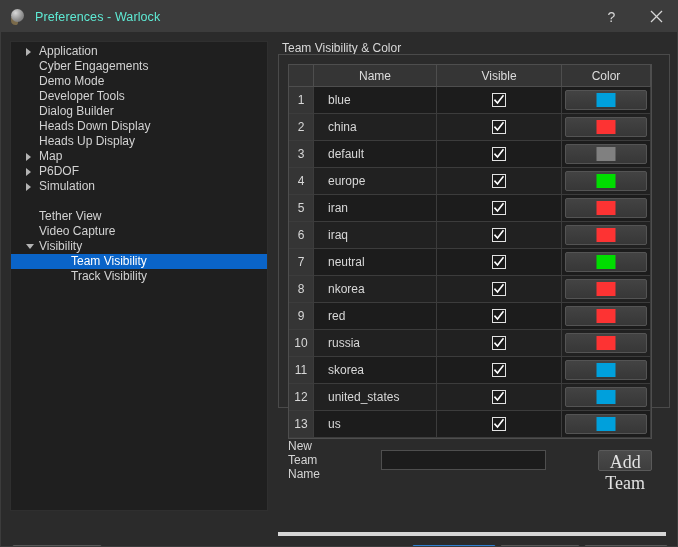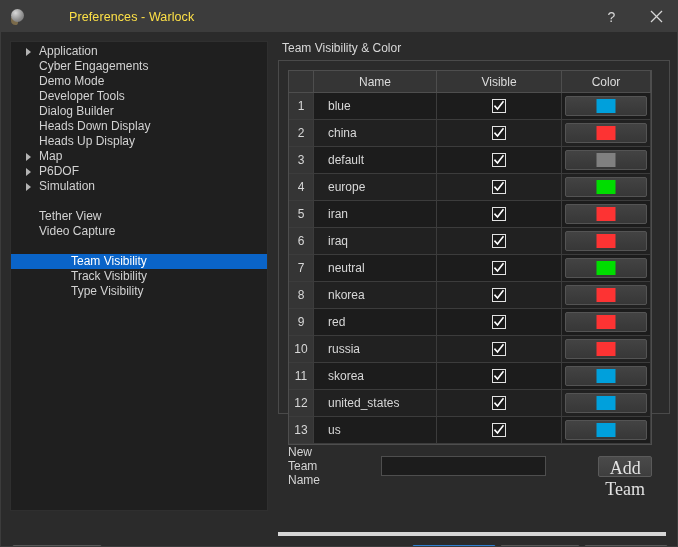--- a/index.html
+++ b/index.html
@@ -45,24 +45,23 @@
     background: radial-gradient(circle at 35% 30%, #d8d8d8, #8d8d8d 60%, #6b6b6b 100%);
   }
   #title-icon .tail {
     position: absolute;
     left: 1px; top: 8px;
     width: 7px; height: 8px;
     background: #7a6a4a;
     border-radius: 0 0 3px 5px;
   }
   #title-text {
-    color: #fde047;
+    color: #5eead4;
     font-size: 12.5px;
     letter-spacing: .1px;
-    margin-left: 34px;
   }
   .tb-btn {
     position: absolute;
     top: 0;
     width: 45px; height: 31px;
     display: flex;
     align-items: center;
     justify-content: center;
     color: #d6d6d6;
     font-size: 14px;
@@ -132,21 +131,21 @@
   }
   #group-title {
     position: absolute;
     left: 4px; top: 0px;
     color: #d8d8d8;
     font-size: 12px;
     line-height: 14px;
   }
   #group-frame {
     position: absolute;
-    left: 0px; top: 19px;
+    left: 0px; top: 13px;
     width: 392px; height: 354px;
     box-sizing: border-box;
     border: 1px solid #4a4a4a;
     background: #2b2b2b;
   }
 
   
   #table-wrap {
     position: absolute;
     left: 9px; top: 9px;
@@ -355,28 +354,29 @@
         <div class="tree-item" style="top: 137px; position: absolute; left: 0px; right: 0px;">
           <span class="arrow closed" style="left: 15px;"></span>
           <span class="label" style="left: 28px;">Simulation</span>
         </div>
         <div class="tree-item" style="top: 167px; position: absolute; left: 0px; right: 0px;">
           <span class="label" style="left: 28px;">Tether View</span>
         </div>
         <div class="tree-item" style="top: 182px; position: absolute; left: 0px; right: 0px;">
           <span class="label" style="left: 28px;">Video Capture</span>
         </div>
+        <div class="tree-item" style="top: 197px; position: absolute; left: 0px; right: 0px;">
+          <span class="arrow open" style="left: 15px;"></span>
+          <span class="label" style="left: 28px;">Visibility</span>
+        </div>
         <div class="tree-item selected" style="top: 212px; position: absolute; left: 0px; right: 0px;">
           <span class="label" style="left: 60px;">Team Visibility</span>
         </div>
         <div class="tree-item" style="top: 227px; position: absolute; left: 0px; right: 0px;">
           <span class="label" style="left: 60px;">Track Visibility</span>
-        </div>
-        <div class="tree-item" style="top: 242px; position: absolute; left: 0px; right: 0px;">
-          <span class="label" style="left: 60px;">Type Visibility</span>
         </div>
       </div>
 
     <div id="group-box">
       <div id="group-title">Team Visibility &amp; Color</div>
       <div id="group-frame">
 
         <div id="table-wrap">
           <table class="tbl">
             <thead>

